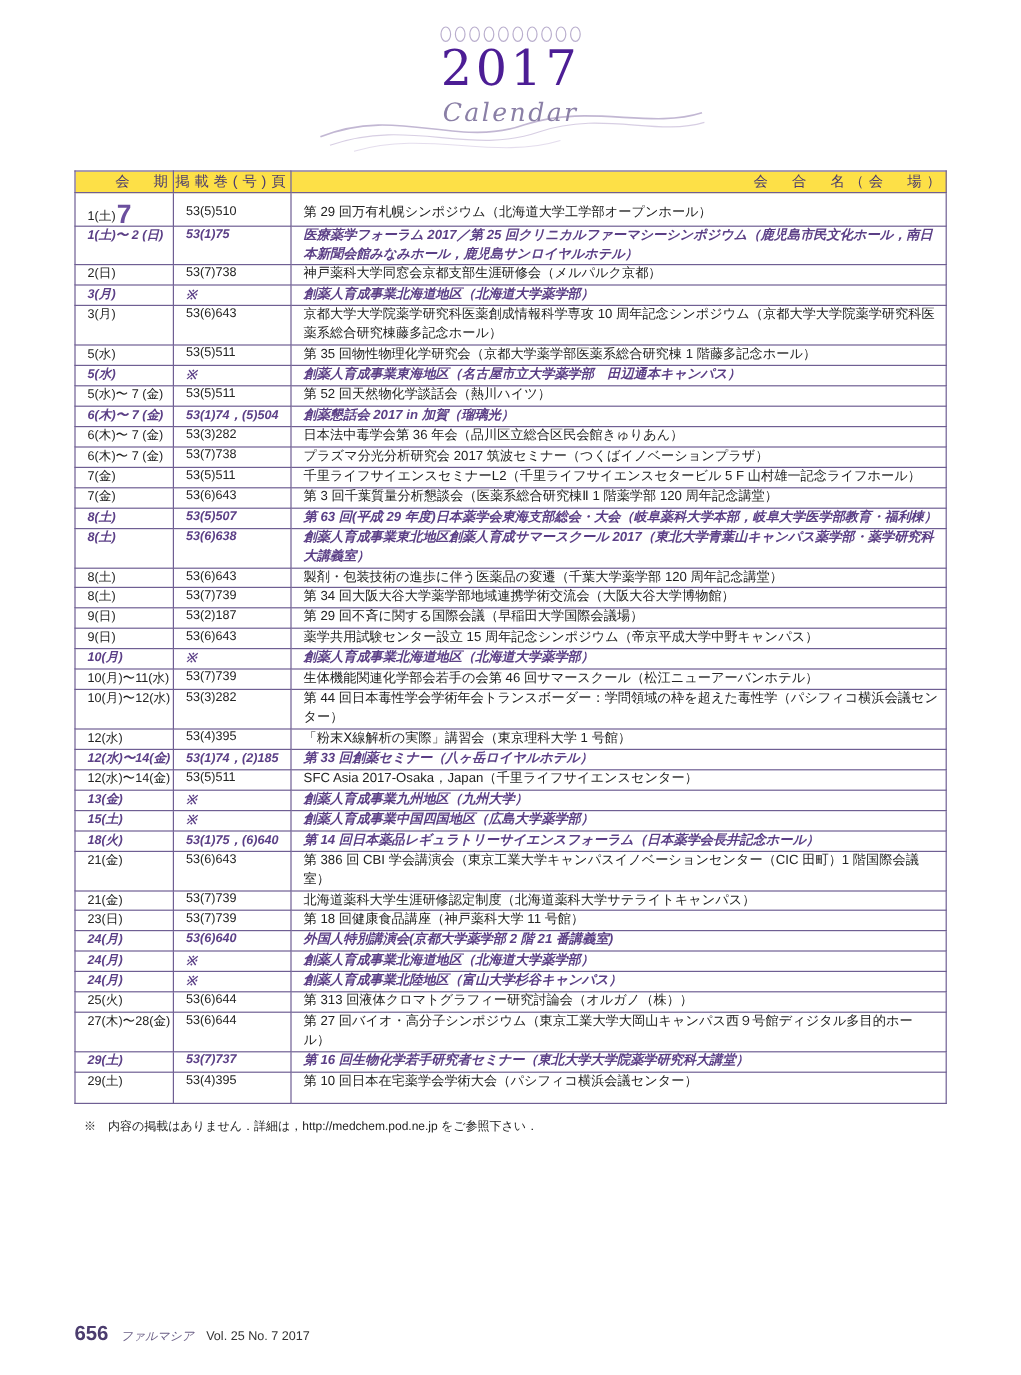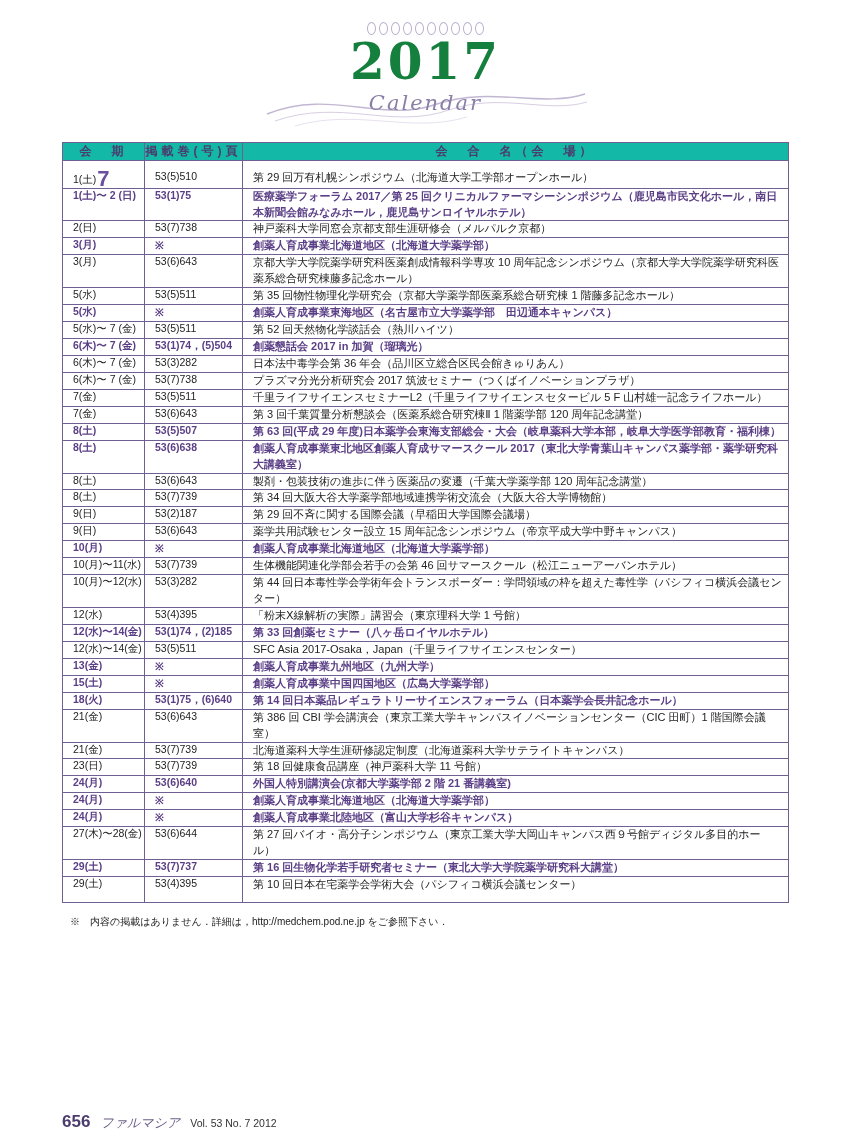--- a/index.html
+++ b/index.html
@@ -46,25 +46,25 @@
   }
   .ring {
     width: 7px;
     height: 11px;
     border: 1.6px solid #b9aecd;
     border-radius: 50%;
     background: #fff;
   }
   .mast-year {
     font-family: "DejaVu Serif", serif;
-    font-size: 50px;
+    font-size: 41px;
     letter-spacing: 3px;
-    color: #15803d;
+    color: #4c1d95;
     line-height: 1;
-    font-weight: 700;
+    font-weight: 400;
   }
   .mast-word {
     font-family: "DejaVu Serif", serif;
     font-style: italic;
     font-size: 21px;
     color: #8a7fa6;
     letter-spacing: 2px;
     margin-top: 4px;
   }
   .mast-swoosh {
@@ -92,25 +92,25 @@
     border-collapse: collapse;
     table-layout: fixed;
     font-size: 11px;
   }
   table.cal th, table.cal td {
     border: 1px solid #6f5f93;
     padding: 0;
     vertical-align: top;
   }
   thead th {
-    background: #14b8a6;
+    background: #fde047;
     color: #4b3c6e;
-    font-weight: bold;
+    font-weight: normal;
     font-size: 12px;
-    text-align: center;
+    text-align: right;
     padding: 5px 0 6px 0;
     letter-spacing: 4px;
   }
   col.c-date { width: 82px; }
   col.c-vol  { width: 98px; }
   col.c-name { width: 546px; }
 
   tbody td {
     border-left: 1px solid #6f5f93;
     border-right: 1px solid #6f5f93;
@@ -139,20 +139,21 @@
   .td-name {
     padding-left: 10px !important;
     padding-right: 6px !important;
     font-size: 11px;
     line-height: 1.45;
     color: #222;
   }
   tr.hl .td-date, tr.hl .td-vol, tr.hl .td-name {
     color: #5b3f86;
     font-weight: bold;
+    font-style: italic;
   }
 
   .bignum {
     font-size: 22px;
     font-weight: bold;
     color: #6b4f9e;
     vertical-align: -3px;
     line-height: 0.8;
     padding: 0 1px;
   }
@@ -161,34 +162,34 @@
   .footnote {
     font-size: 10px;
     color: #222;
     margin: 12px 0 0 8px;
   }
 
   
   .pfooter {
     position: absolute;
     left: 62px;
-    bottom: 36px;
+    bottom: 46px;
     display: flex;
     align-items: baseline;
     gap: 10px;
   }
   .pf-num {
     font-size: 17px;
     font-weight: bold;
     color: #4b3c6e;
   }
   .pf-journal {
     font-family: "DejaVu Serif", serif;
     font-style: italic;
-    font-size: 13px;
+    font-size: 10px;
     color: #6b5f86;
   }
   .pf-vol {
     font-size: 10.5px;
     color: #333;
   }
 </style>
 </head>
 <body>
 
@@ -397,20 +398,25 @@
           <td class="td-date">24(月)</td>
           <td class="td-vol">※</td>
           <td class="td-name">創薬人育成事業北海道地区（北海道大学薬学部）</td>
         </tr>
         <tr class="hl">
           <td class="td-date">24(月)</td>
           <td class="td-vol">※</td>
           <td class="td-name">創薬人育成事業北陸地区（富山大学杉谷キャンパス）</td>
         </tr>
         <tr>
+          <td class="td-date">25(火)</td>
+          <td class="td-vol">53(6)644</td>
+          <td class="td-name">第 313 回液体クロマトグラフィー研究討論会（オルガノ（株））</td>
+        </tr>
+        <tr>
           <td class="td-date">27(木)〜28(金)</td>
           <td class="td-vol">53(6)644</td>
           <td class="td-name">第 27 回バイオ・高分子シンポジウム（東京工業大学大岡山キャンパス西９号館ディジタル多目的ホール）</td>
         </tr>
         <tr class="hl">
           <td class="td-date">29(土)</td>
           <td class="td-vol">53(7)737</td>
           <td class="td-name">第 16 回生物化学若手研究者セミナー（東北大学大学院薬学研究科大講堂）</td>
         </tr>
         <tr>
@@ -419,16 +425,16 @@
           <td class="td-name">第 10 回日本在宅薬学会学術大会（パシフィコ横浜会議センター）</td>
         </tr>
       </tbody>
   </table>
 
   <div class="footnote">※　内容の掲載はありません．詳細は，http://medchem.pod.ne.jp をご参照下さい．</div>
 
   <div class="pfooter">
     <span class="pf-num">656</span>
     <span class="pf-journal">ファルマシア</span>
-    <span class="pf-vol">Vol. 53  No. 7  2012</span>
+    <span class="pf-vol">Vol. 25  No. 7  2017</span>
   </div>
 
 </div>
 
 </body></html>

